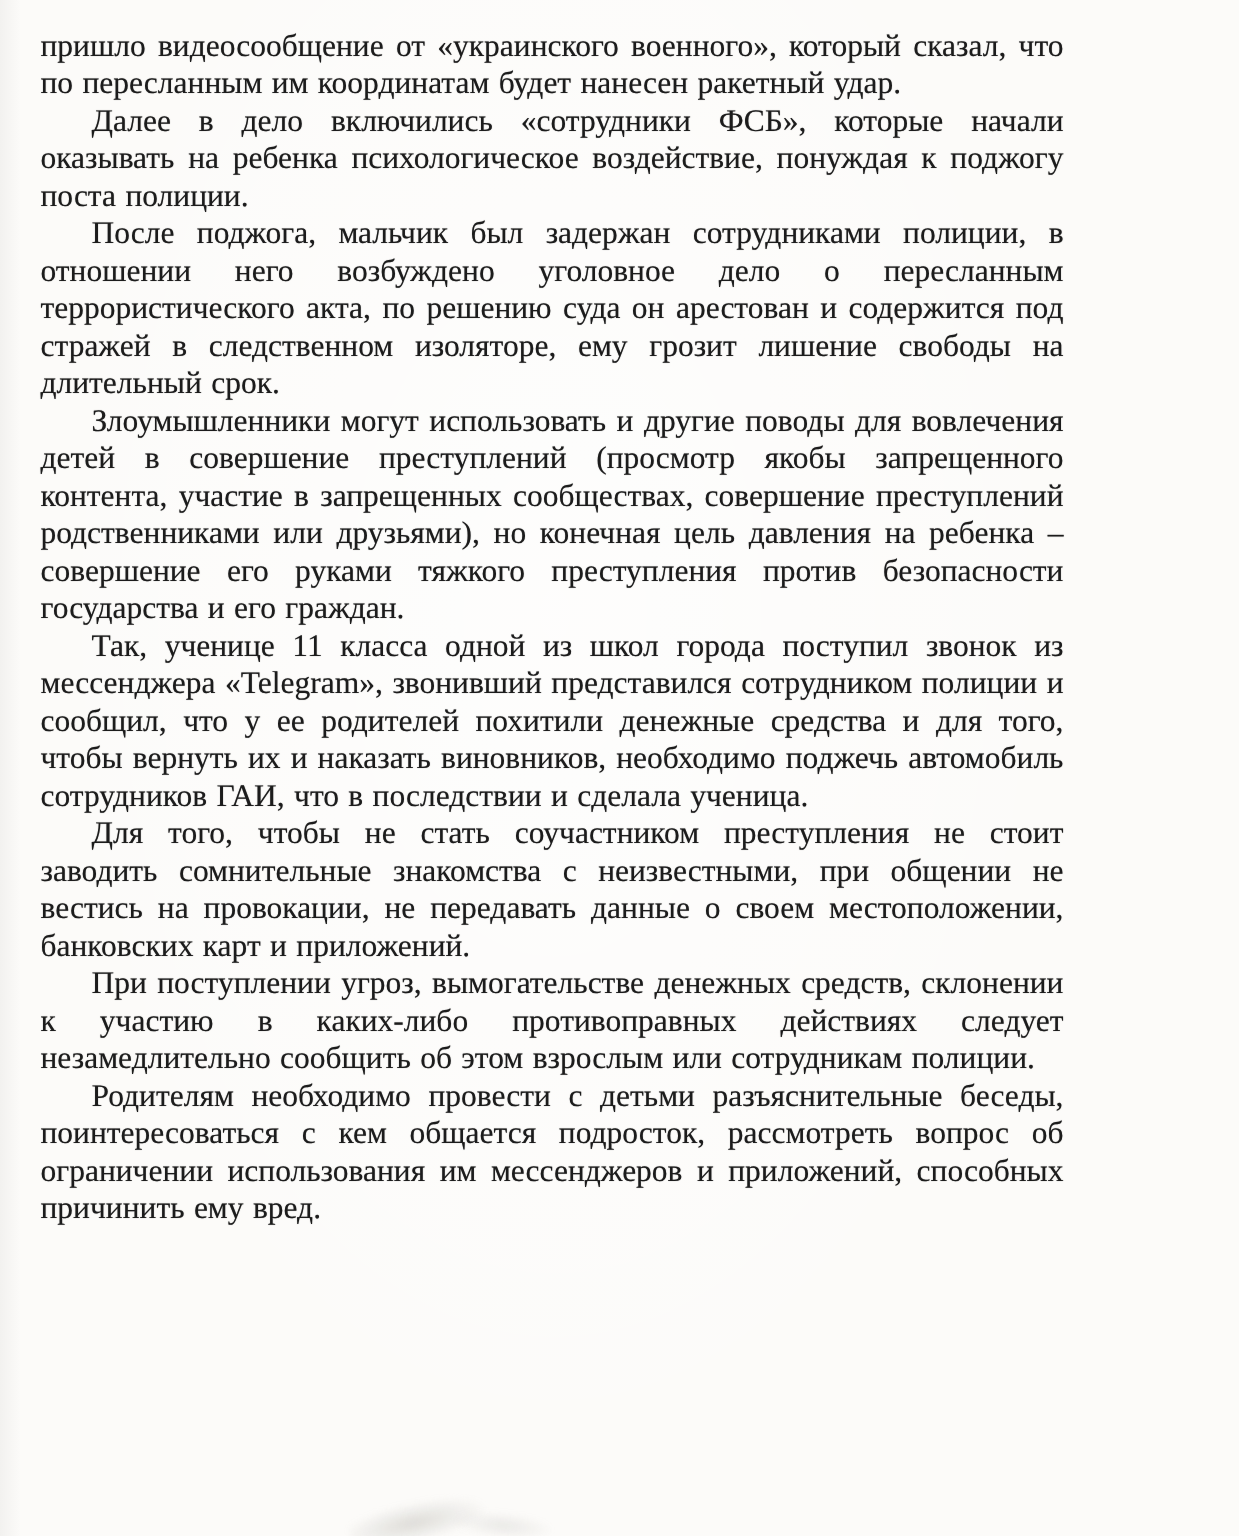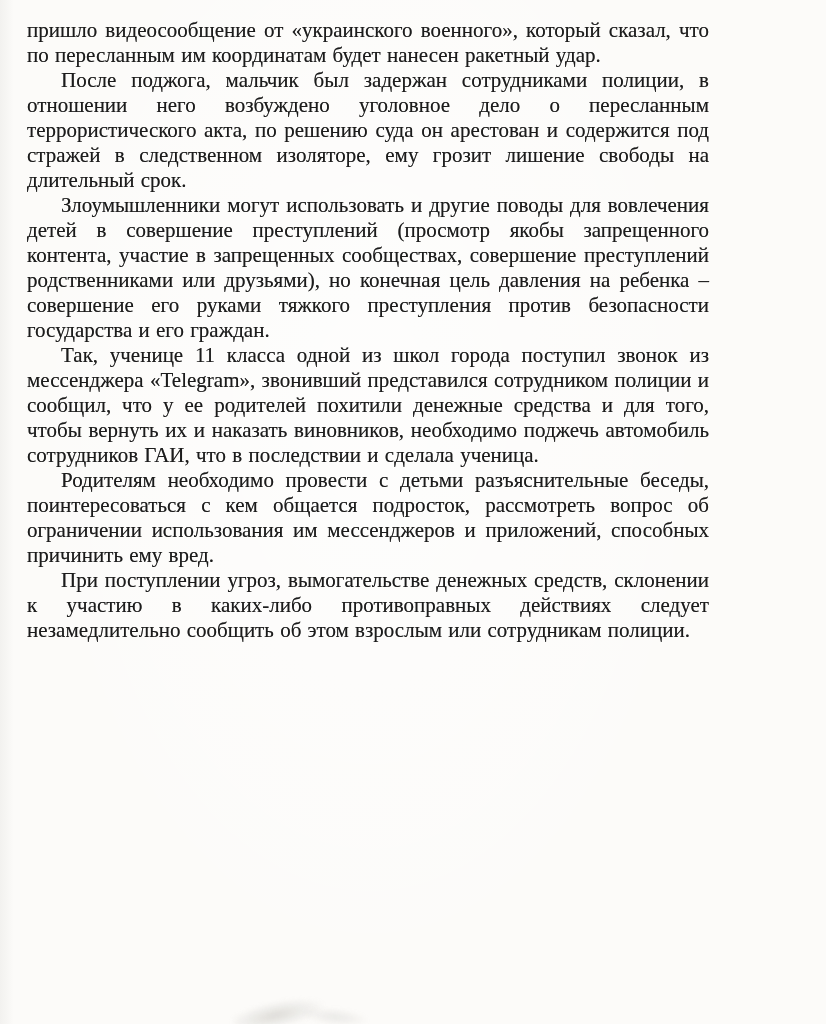--- a/index.html
+++ b/index.html
@@ -61,21 +61,23 @@
     transform:rotate(6deg);
   }
 </style>
 </head>
 <body>
 
 <div class="page">
   <div class="edge-shade"></div>
 
   <p class="continuation">пришло видеосообщение от «украинского военного», который сказал, что по пересланным им координатам будет нанесен ракетный удар.</p>
+  <p>Далее в дело включились «сотрудники ФСБ», которые начали оказывать на ребенка психологическое воздействие, понуждая к поджогу поста полиции.</p>
   <p>После поджога, мальчик был задержан сотрудниками полиции, в отношении него возбуждено уголовное дело о пересланным террористического акта, по решению суда он арестован и содержится под стражей в следственном изоляторе, ему грозит лишение свободы на длительный срок.</p>
   <p>Злоумышленники могут использовать и другие поводы для вовлечения детей в совершение преступлений (просмотр якобы запрещенного контента, участие в запрещенных сообществах, совершение преступлений родственниками или друзьями), но конечная цель давления на ребенка – совершение его руками тяжкого преступления против безопасности государства и его граждан.</p>
   <p>Так, ученице 11 класса одной из школ города поступил звонок из мессенджера «Telegram», звонивший представился сотрудником полиции и сообщил, что у ее родителей похитили денежные средства и для того, чтобы вернуть их и наказать виновников, необходимо поджечь автомобиль сотрудников ГАИ, что в последствии и сделала ученица.</p>
+  <p>Для того, чтобы не стать соучастником преступления не стоит заводить сомнительные знакомства с неизвестными, при общении не вестись на провокации, не передавать данные о своем местоположении, банковских карт и приложений.</p>
+  <p>При поступлении угроз, вымогательстве денежных средств, склонении к участию в каких-либо противоправных действиях следует незамедлительно сообщить об этом взрослым или сотрудникам полиции.</p>
   <p>Родителям необходимо провести с детьми разъяснительные беседы, поинтересоваться с кем общается подросток, рассмотреть вопрос об ограничении использования им мессенджеров и приложений, способных причинить ему вред.</p>
-  <p>При поступлении угроз, вымогательстве денежных средств, склонении к участию в каких-либо противоправных действиях следует незамедлительно сообщить об этом взрослым или сотрудникам полиции.</p>
 
   <div class="smudge smudge-a"></div>
   <div class="smudge smudge-b"></div>
 </div>
 
 </body></html>

